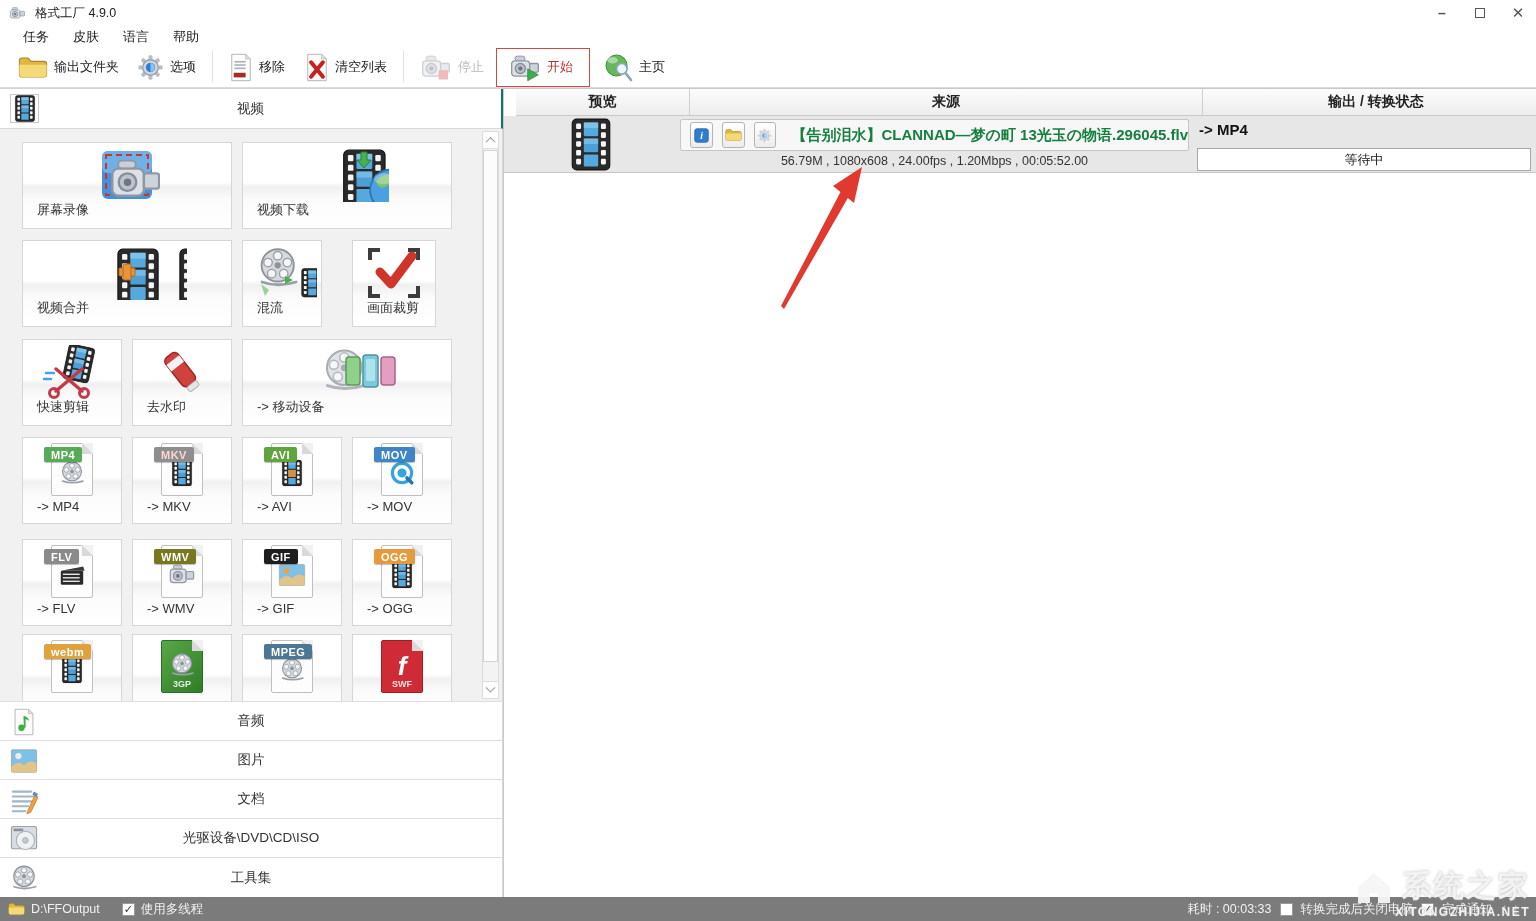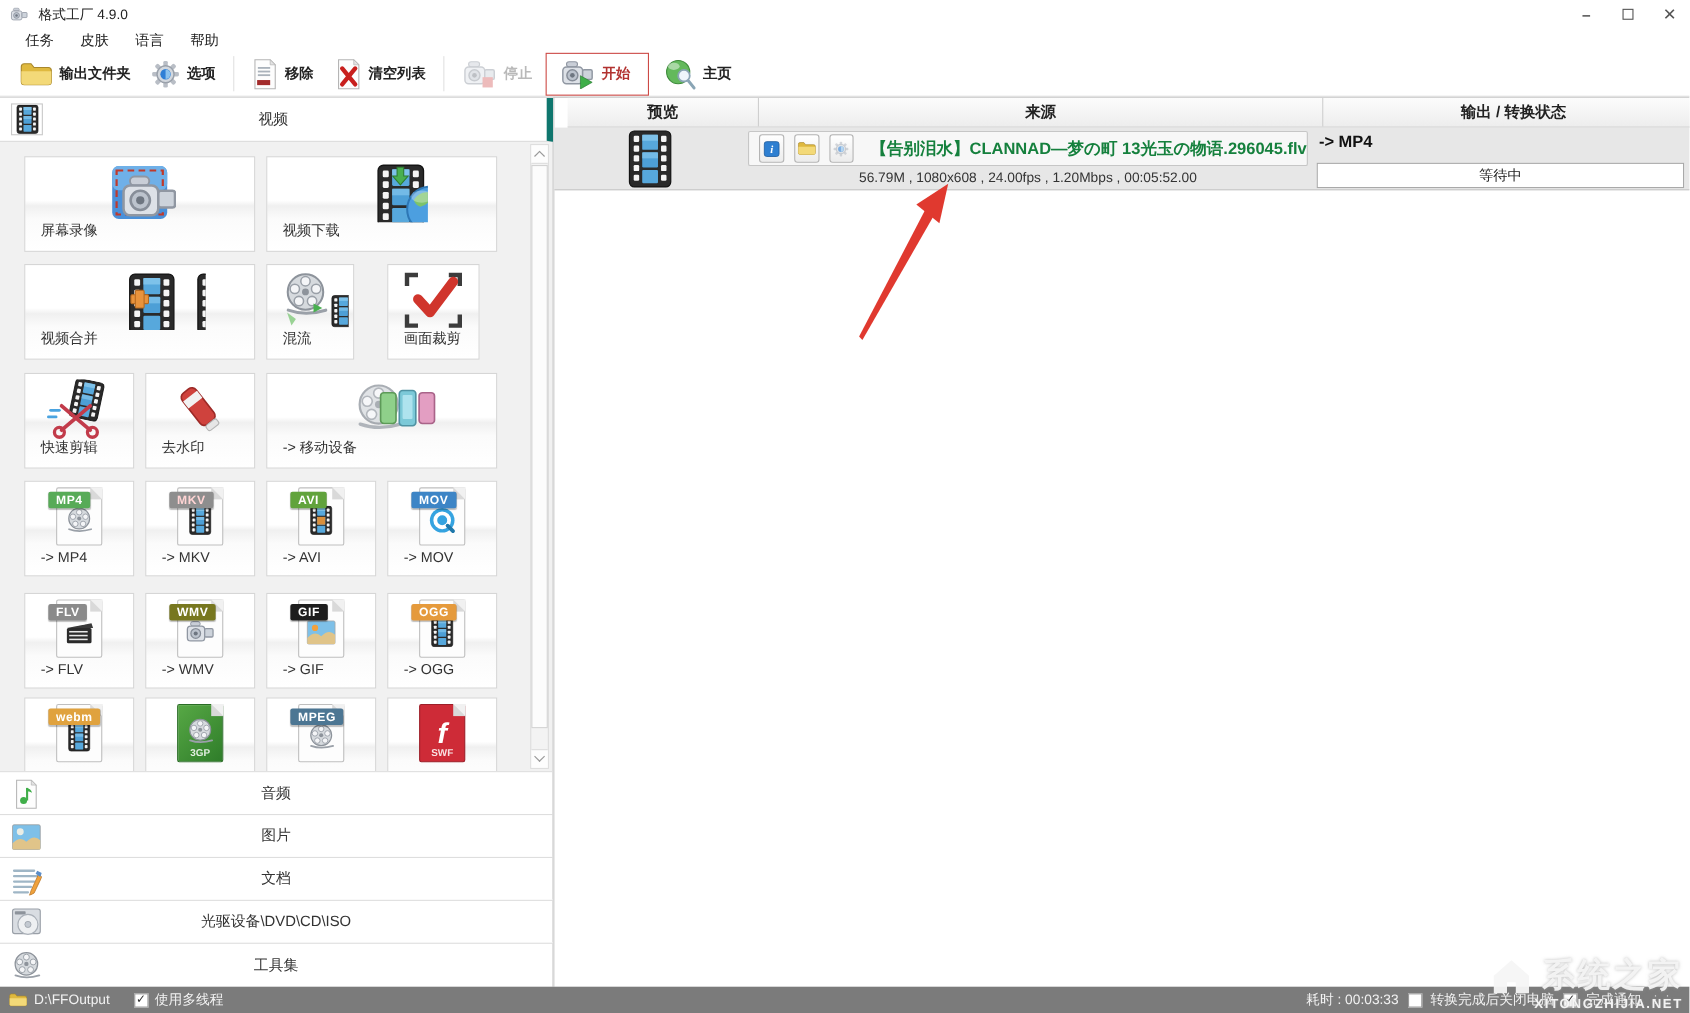--- a/index.html
+++ b/index.html
@@ -15,30 +15,30 @@
   .btn-min { font-weight:bold; }
   .btn-max span { display:block; width:10px; height:10px; border:1.5px solid #555; }
   .btn-close { font-size:15px; }
 
   
   #menubar { position:absolute; left:0; top:26px; width:1536px; height:21px; background:#fff; display:flex; align-items:center; gap:14px; padding-left:18px; font-size:13px; }
   .menu-item { padding:1px 5px; }
 
   
   #toolbar { position:absolute; left:0; top:47px; width:1536px; height:41px; background:#fff; border-bottom:1px solid #dcdcdc; display:flex; align-items:center; }
-  .tbtn { display:flex; align-items:center; gap:6px; font-size:13px; color:#222; padding:3px 6px;font-weight:bold; }
+  .tbtn { display:flex; align-items:center; gap:6px; font-size:13px; color:#222; padding:3px 6px; }
   .tbtn svg { flex:0 0 auto; }
   .tsep { width:1px; height:32px; background:#e2e2e2; margin:0 10px; }
   .tbtn.disabled { color:#b9b9b9; }
   #start-frame { border:1px solid #cd4a46; padding:2px 10px 2px 6px; margin-left:6px; margin-right:8px; display:flex; align-items:center; }
   #start-frame .tbtn { color:#b23230; }
 
   
   #sidebar { position:absolute; left:0; top:88px; width:503px; height:809px; background:#fff; border-top:1px solid #d5d5d5; }
-  #video-header { position:absolute; left:0; top:0; width:503px; height:40px; background:#fff; border-bottom:1px solid #d9d9d9; border-right:6px solid #0f766e; }
+  #video-header { position:absolute; left:0; top:0; width:503px; height:40px; background:#fff; border-bottom:1px solid #d9d9d9; border-right:2px solid #0f766e; }
   #video-header .hicon { position:absolute; left:10px; top:5px; width:29px; height:29px; border:1px solid #c9c9c9; background:#fff; display:flex; align-items:center; justify-content:center; }
   #video-header .hlabel { position:absolute; left:0; top:0; width:100%; height:100%; display:flex; align-items:center; justify-content:center; font-size:13.5px; color:#333; }
 
   #grid { position:absolute; left:0; top:40px; width:503px; height:572px; background:#f1f1f1; overflow:hidden; border-right:1px solid #d9d9d9; }
   .tile { position:absolute; background:#fff; border:1px solid #d6d6d6; overflow:hidden;
           background-image:linear-gradient(to bottom, #ffffff 0 46%, #f0f0f0 52%, #fbfbfb 66%, #ffffff 100%); }
   .tile .ticon { position:absolute; left:0; top:4px; width:100%; height:56px; display:flex; align-items:center; justify-content:center; }
   .tile .tlabel { position:absolute; left:14px; bottom:9px; font-size:13px; color:#333; white-space:nowrap; }
 
   

